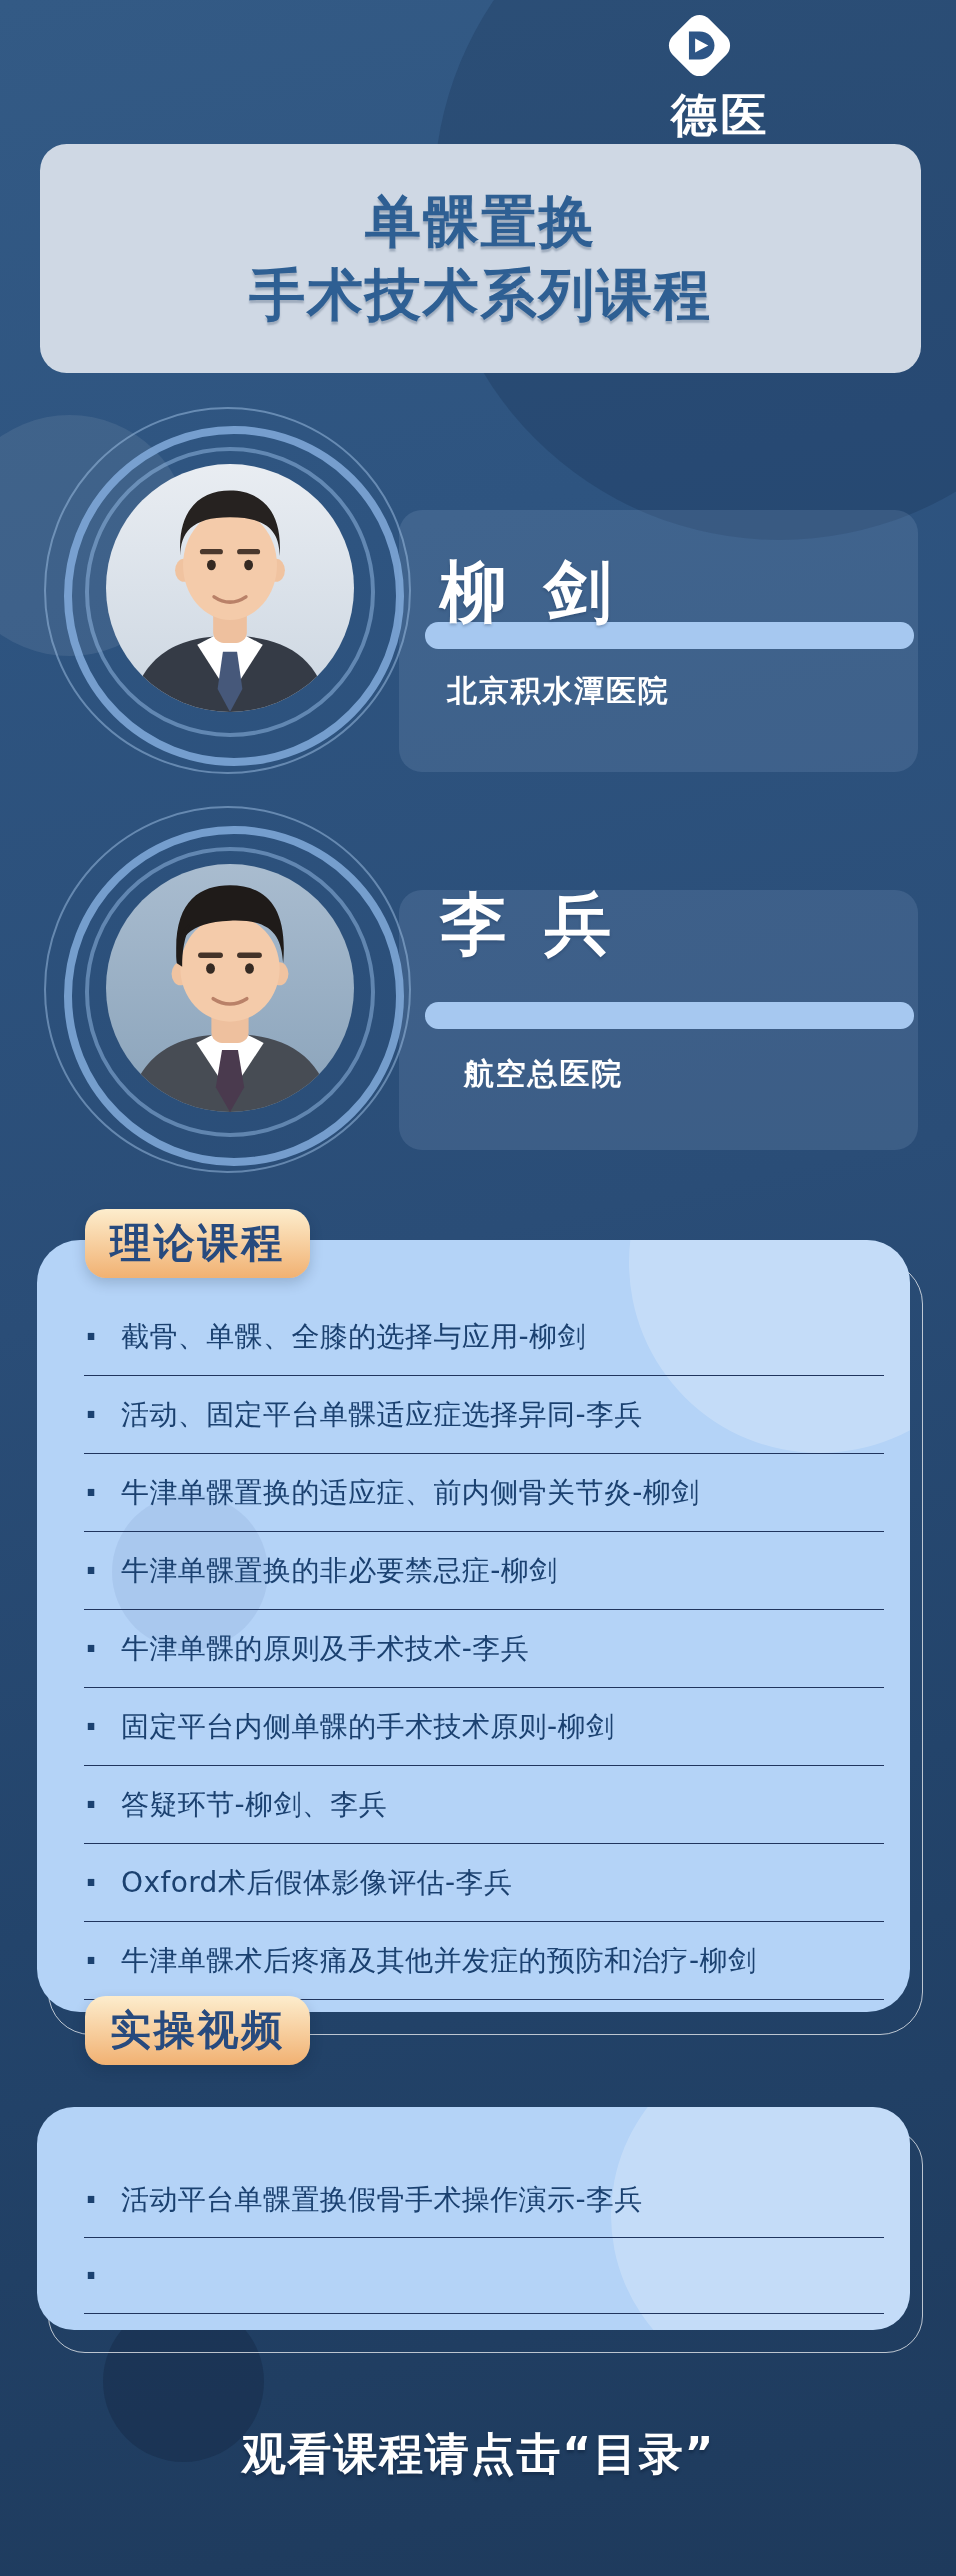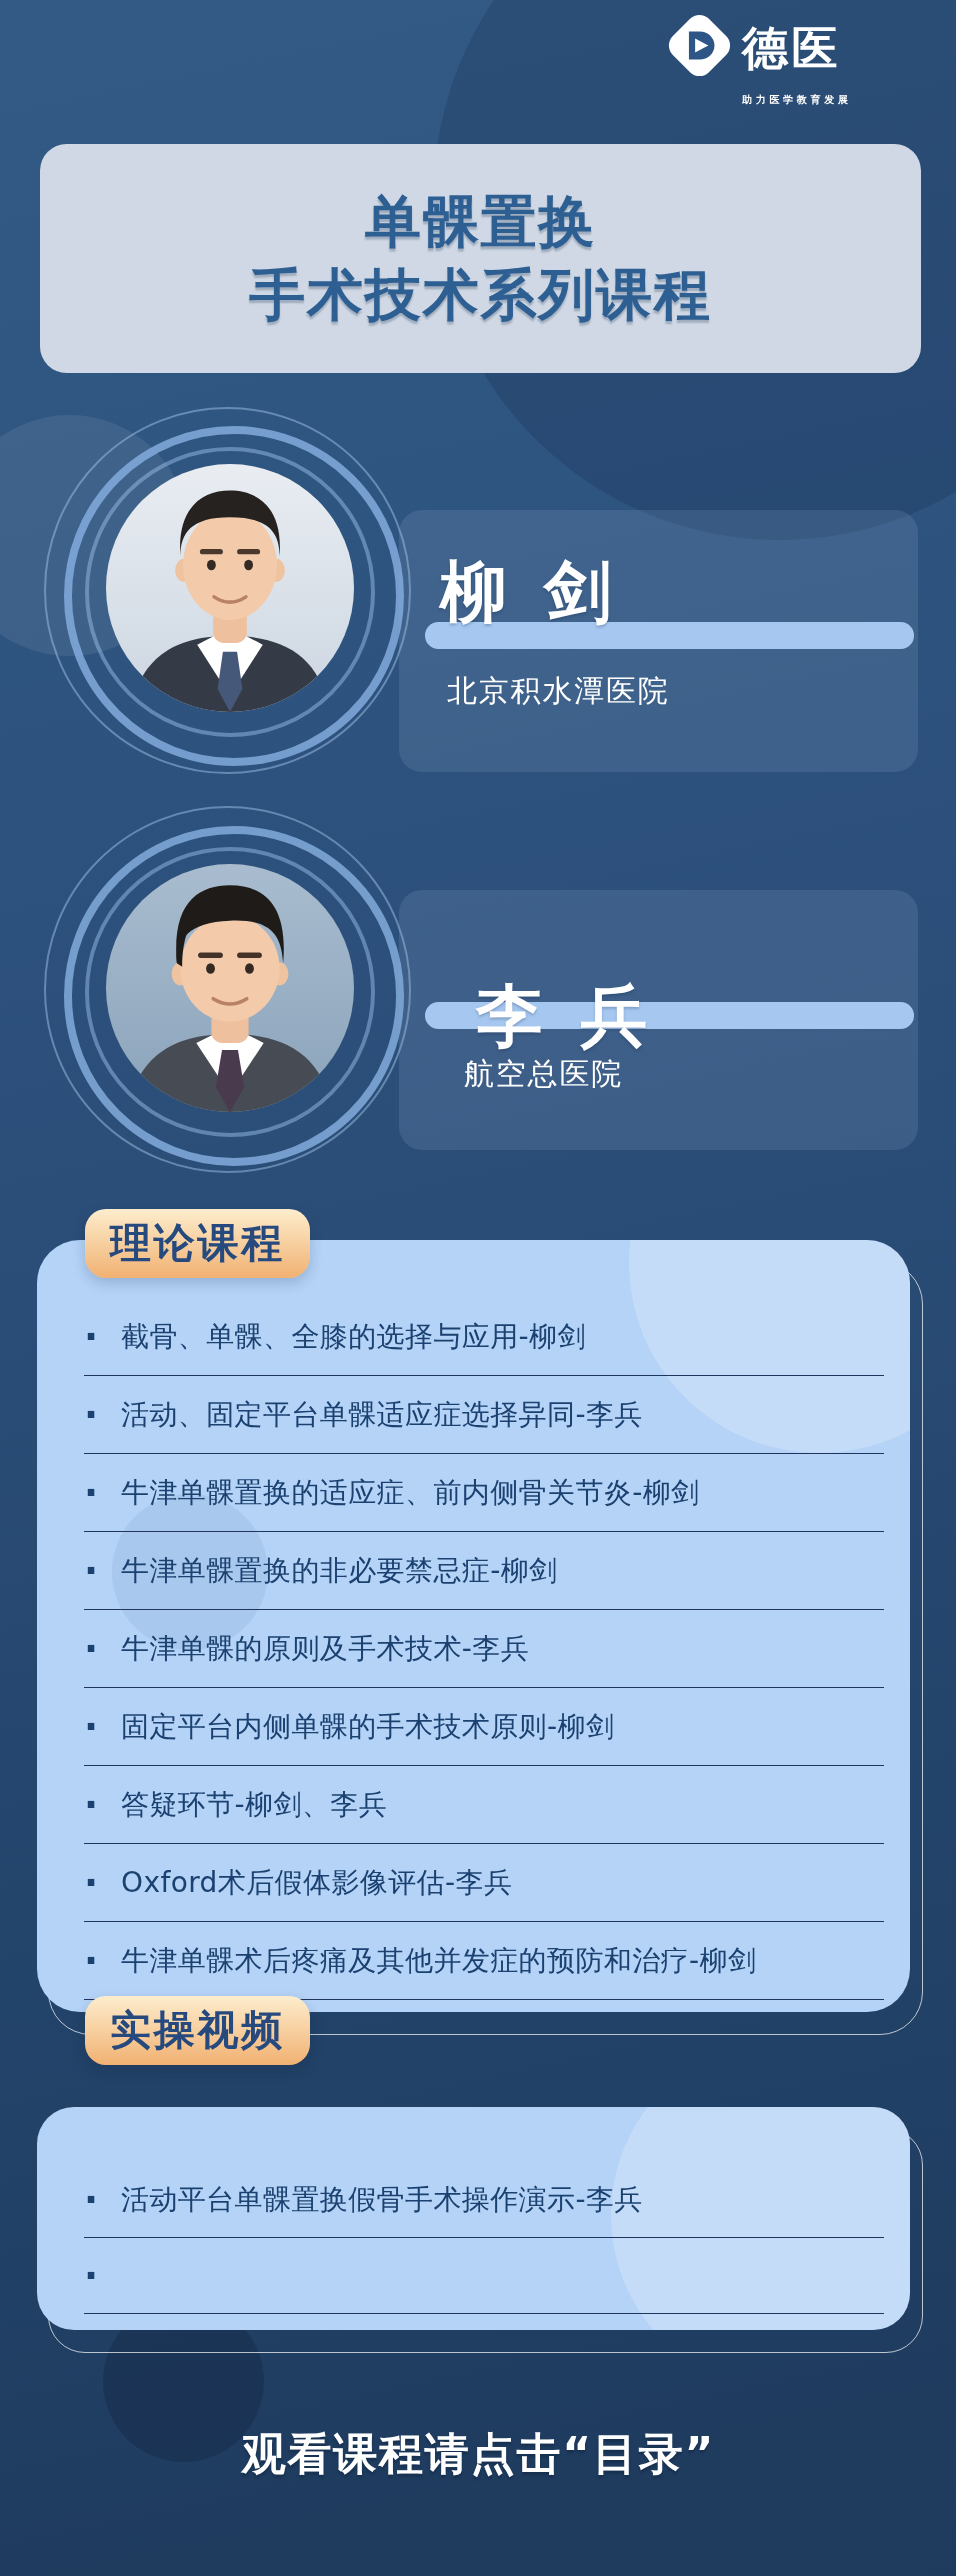--- a/index.html
+++ b/index.html
@@ -8,21 +8,21 @@
     background:linear-gradient(168deg,#335a85 0%,#2e5480 22%,#2a4d77 48%,#23446b 70%,#1e3a5c 100%);}
   
   .bg-shade{position:absolute;right:-168px;top:-151px;width:691px;height:691px;border-radius:50%;
     background:rgba(12,30,58,0.18);}
   .soft-blob{position:absolute;left:-51px;top:415px;width:241px;height:241px;border-radius:50%;
     background:rgba(255,255,255,0.08);}
   .footer-blob{position:absolute;left:103px;top:2301px;width:161px;height:161px;border-radius:50%;
     background:rgba(13,30,55,0.28);}
 
   
-  .logo{position:absolute;left:664px;top:12.4px;display:flex;align-items:flex-start;}
+  .logo{position:absolute;left:664px;top:12.4px;display:flex;align-items:flex-start;flex-direction:column;}
   .logo-diamond{position:relative;width:71px;height:67px;}
   .logo-diamond .dshape{position:absolute;left:9.7px;top:8px;width:51px;height:51px;background:#ffffff;
     border-radius:13.3px;transform:rotate(45deg);}
   .logo-diamond svg{position:absolute;left:17px;top:15px;}
   .logo-text{margin-left:7px;color:#ffffff;}
   .brand{font-size:46px;font-weight:900;line-height:1.0;letter-spacing:3.5px;margin-top:12.4px;}
   .tagline{font-size:10px;font-weight:700;letter-spacing:3.7px;margin-top:22px;white-space:nowrap;}
 
   
   .banner{position:absolute;left:40px;top:144px;width:881px;height:229px;background:#cfd8e4;
@@ -39,24 +39,24 @@
   .ring.thick{width:324px;height:324px;left:64px;border:8.9px solid rgba(130,172,220,0.85);}
   .ring.mid{width:282px;height:282px;left:85px;border:4.4px solid rgba(150,188,230,0.5);}
   .r1o{top:407px;} .r1t{top:426px;} .r1m{top:447px;}
   .r2o{top:806px;} .r2t{top:826px;} .r2m{top:847px;}
   .photo{position:absolute;left:106px;width:248px;height:248px;border-radius:50%;overflow:hidden;}
   .photo svg{display:block;}
   .ph1{top:464px;background:linear-gradient(180deg,#e9edf2 0%,#ccd6e1 100%);}
   .ph2{top:864px;background:linear-gradient(180deg,#a9bccf 0%,#8aa3ba 100%);}
   .doc-name{position:absolute;left:440px;font-size:67px;font-weight:700;color:#ffffff;
     letter-spacing:7px;z-index:4;text-shadow:0 1.8px 2.7px rgba(20,40,70,0.25);}
-  .dn1{top:547px;} .dn2{top:971px;margin-left:36px;}
+  .dn1{top:547px;} .dn2{top:879px;}
   .name-bar{position:absolute;left:425px;width:489px;height:26.6px;border-radius:13.3px;background:#a6c8f0;z-index:3;}
   .nb1{top:622px;} .nb2{top:1002px;}
-  .hospital{position:absolute;left:447px;font-size:30px;font-weight:400;color:#ffffff;letter-spacing:1.8px;}
+  .hospital{position:absolute;left:447px;font-size:30px;font-weight:700;color:#ffffff;letter-spacing:1.8px;}
   .ho1{top:671px;} .ho2{top:1054px;margin-left:17px;}
 
   
   .card-back{position:absolute;border:1.8px solid rgba(255,255,255,0.7);background:transparent;z-index:1;}
   .cb-theory{left:48px;top:1261px;width:873px;height:772px;border-radius:43px;}
   .cb-practice{left:48px;top:2128px;width:873px;height:223px;border-radius:37px;}
   .list-card{position:absolute;left:37px;width:873px;background:#b4d3f7;overflow:hidden;z-index:2;}
   .theory-card{top:1240px;height:772px;border-radius:43px;}
   .practice-card{top:2107px;height:223px;border-radius:37px;}
   .deco-circle{position:absolute;border-radius:50%;}

